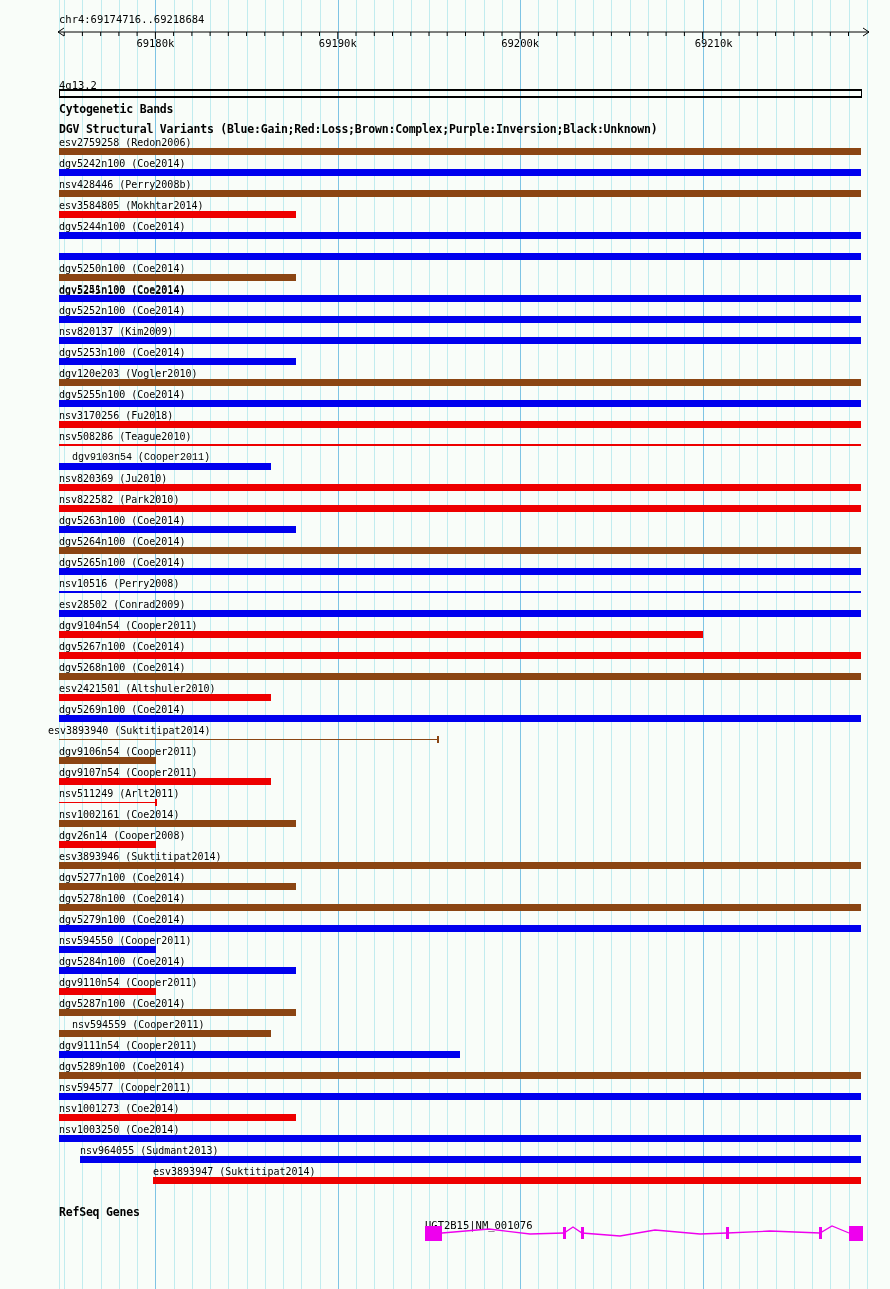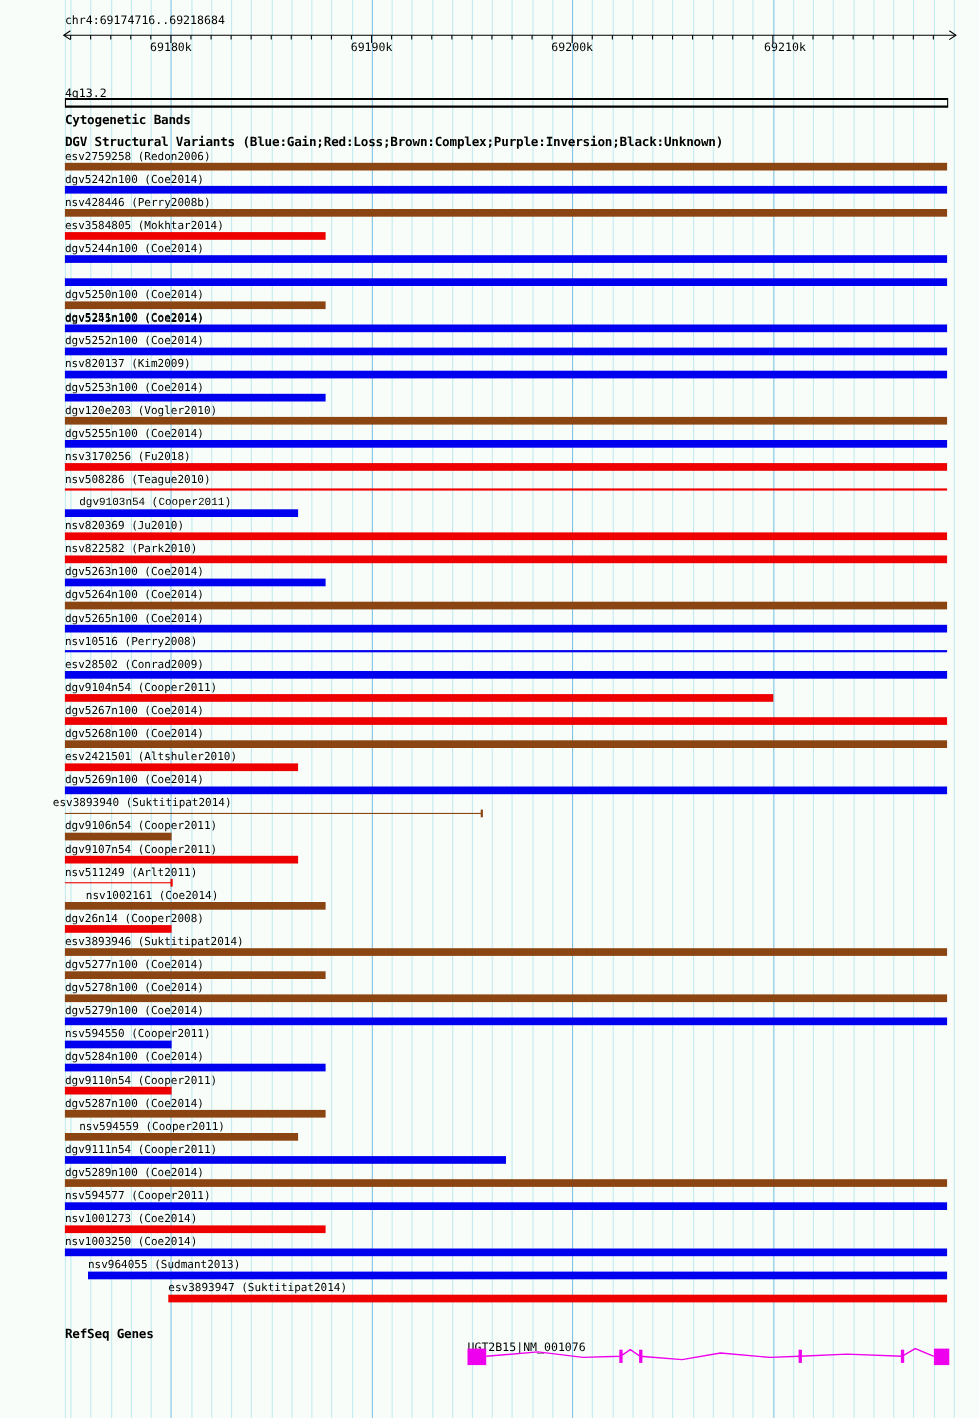--- a/index.html
+++ b/index.html
@@ -271,21 +271,21 @@
       <div>
         <div class="variant-label" style="left: 59px; top: 767px;">dgv9107n54 (Cooper2011)</div>
         <div class="variant-bar" style="left: 59px; background: rgb(238, 0, 0); top: 778px; height: 7px; width: 212px;"></div>
       </div>
       <div>
         <div class="variant-label" style="left: 59px; top: 788px;">nsv511249 (Arlt2011)</div>
         <div class="variant-bar" style="left: 155px; top: 799px; width: 2px; height: 7px; background: rgb(238, 0, 0);"></div>
         <div class="variant-bar" style="left: 59px; background: rgb(238, 0, 0); top: 802px; height: 1px; width: 97px;"></div>
       </div>
       <div>
-        <div class="variant-label" style="left: 59px; top: 809px; padding-left: 19px;">nsv1002161 (Coe2014)</div>
+        <div class="variant-label" style="left: 59px; top: 809px;">nsv1002161 (Coe2014)</div>
         <div class="variant-bar" style="left: 59px; background: rgb(139, 69, 19); top: 820px; height: 7px; width: 237px;"></div>
       </div>
       <div>
         <div class="variant-label" style="left: 59px; top: 830px;">dgv26n14 (Cooper2008)</div>
         <div class="variant-bar" style="left: 59px; background: rgb(238, 0, 0); top: 841px; height: 7px; width: 97px;"></div>
       </div>
       <div>
         <div class="variant-label" style="left: 59px; top: 851px;">esv3893946 (Suktitipat2014)</div>
         <div class="variant-bar" style="left: 59px; background: rgb(139, 69, 19); top: 862px; height: 7px; width: 802px;"></div>
       </div>

